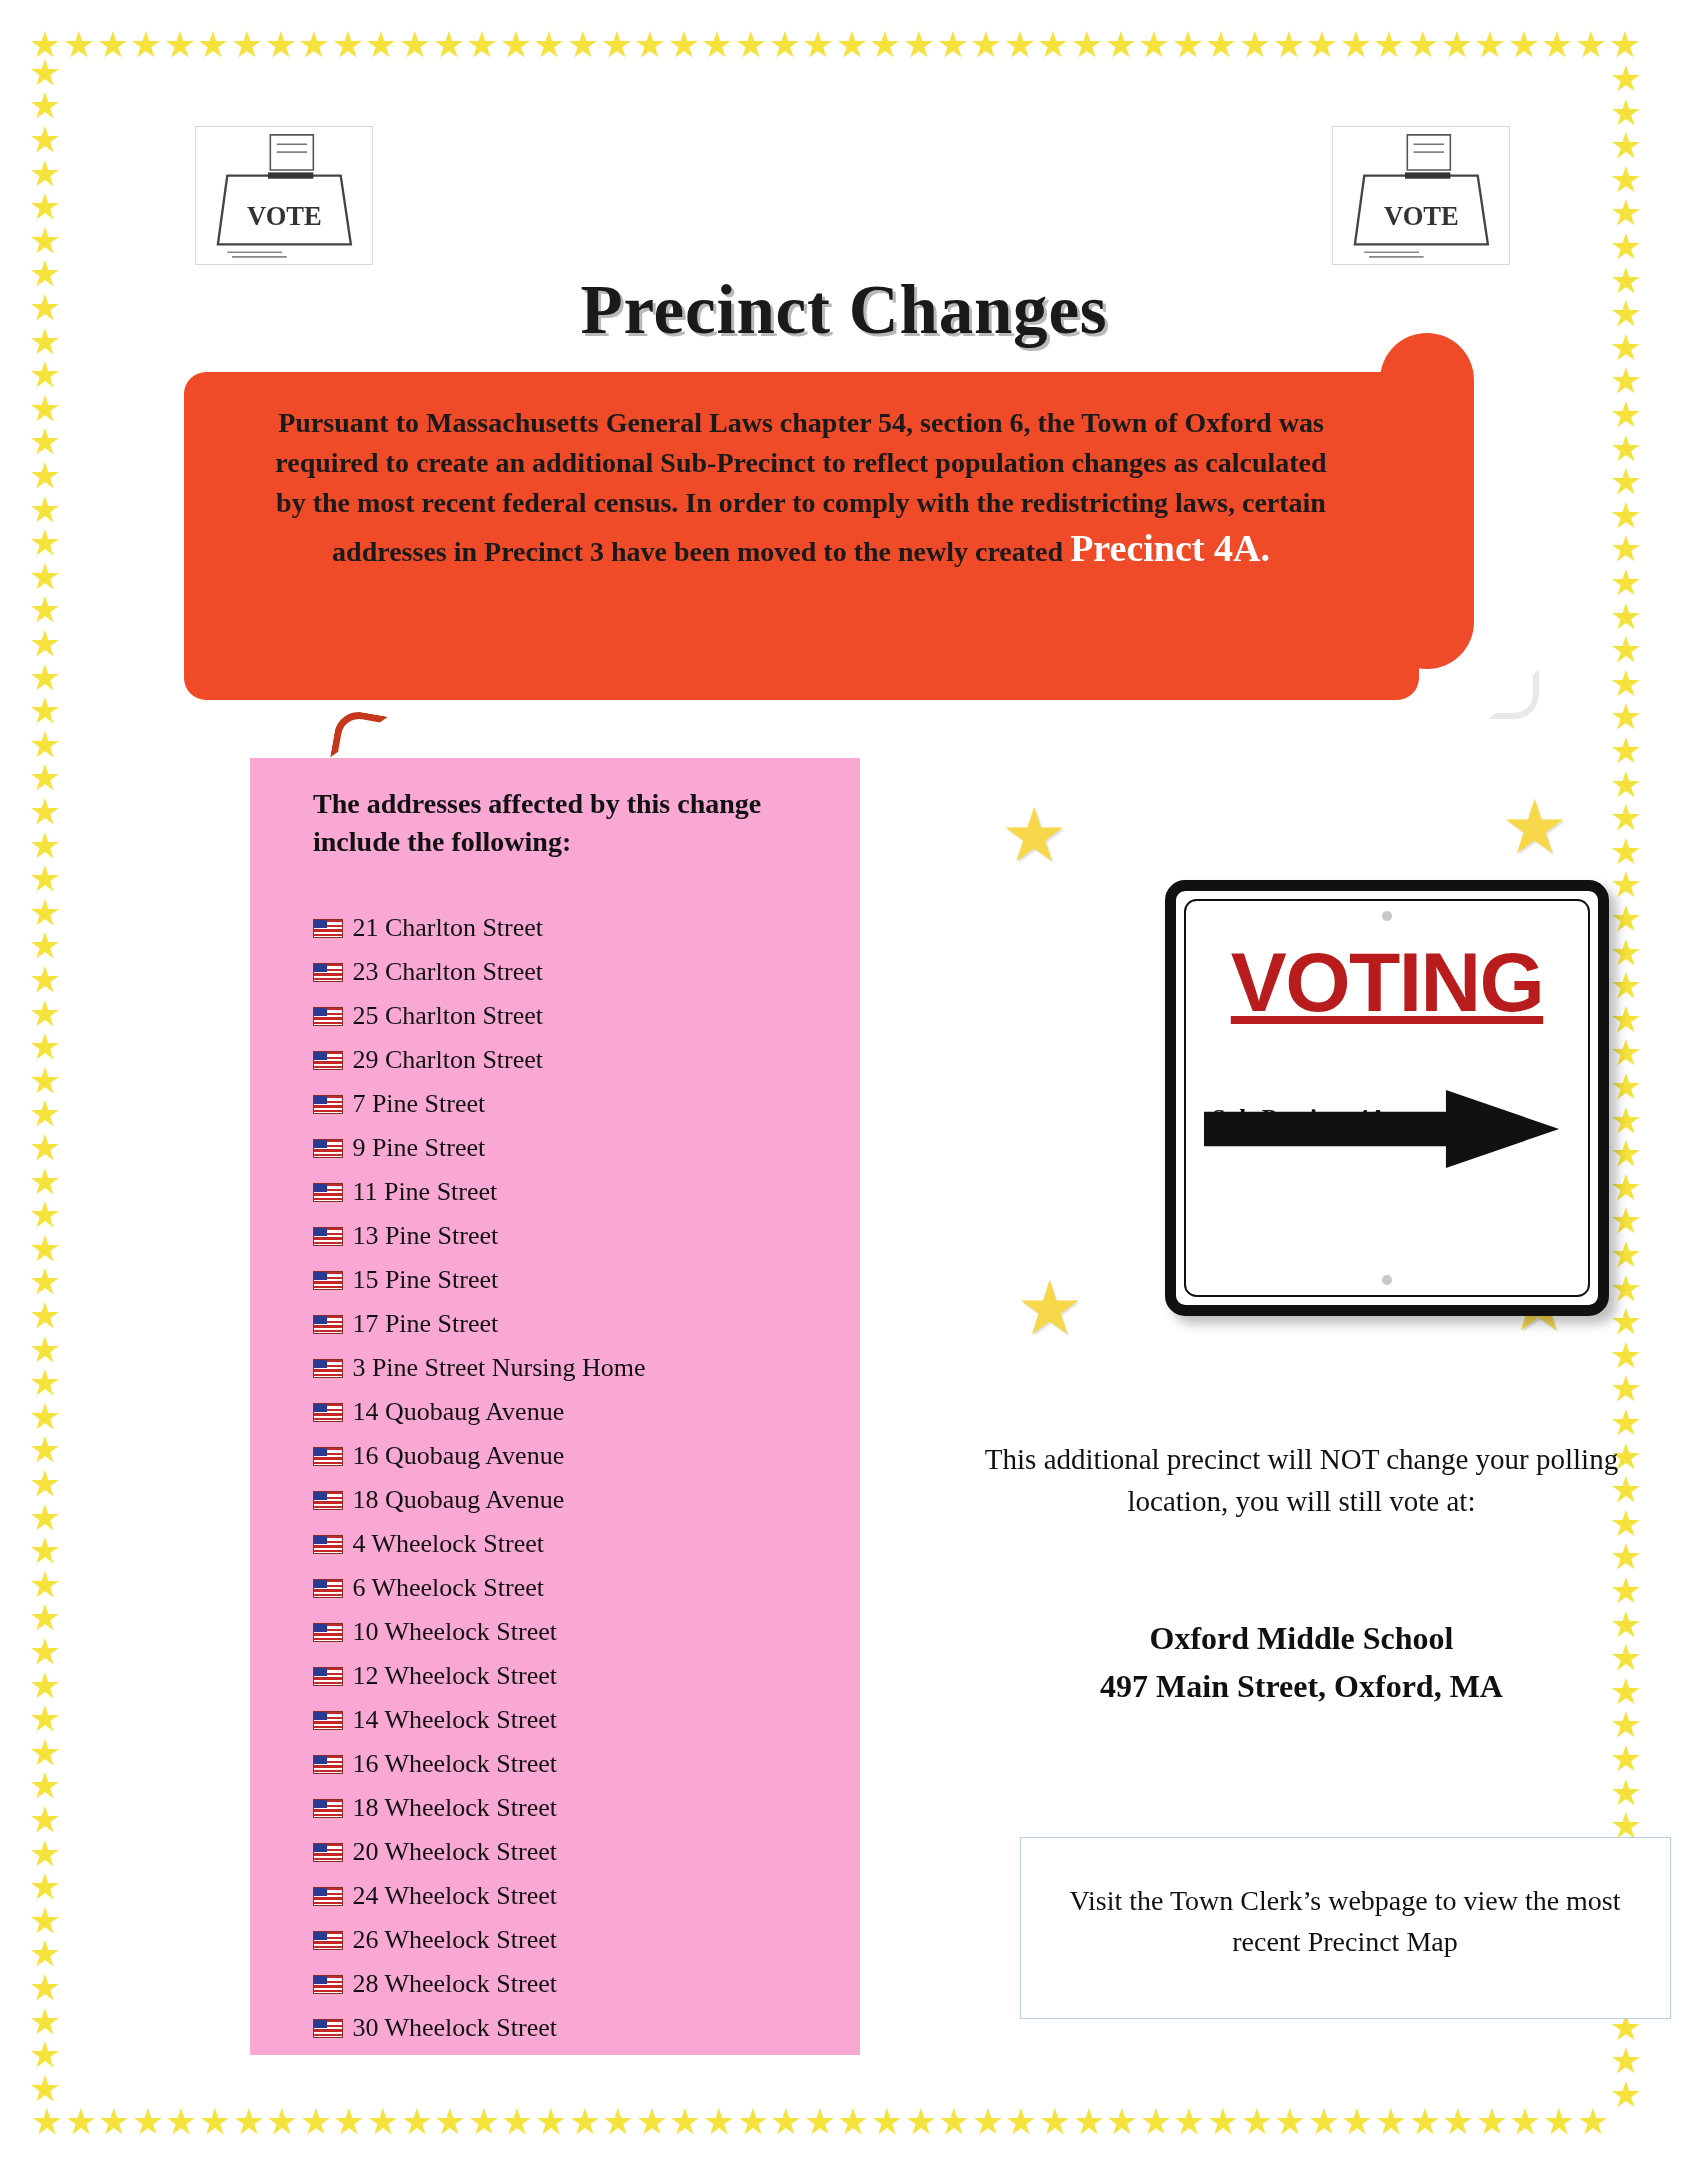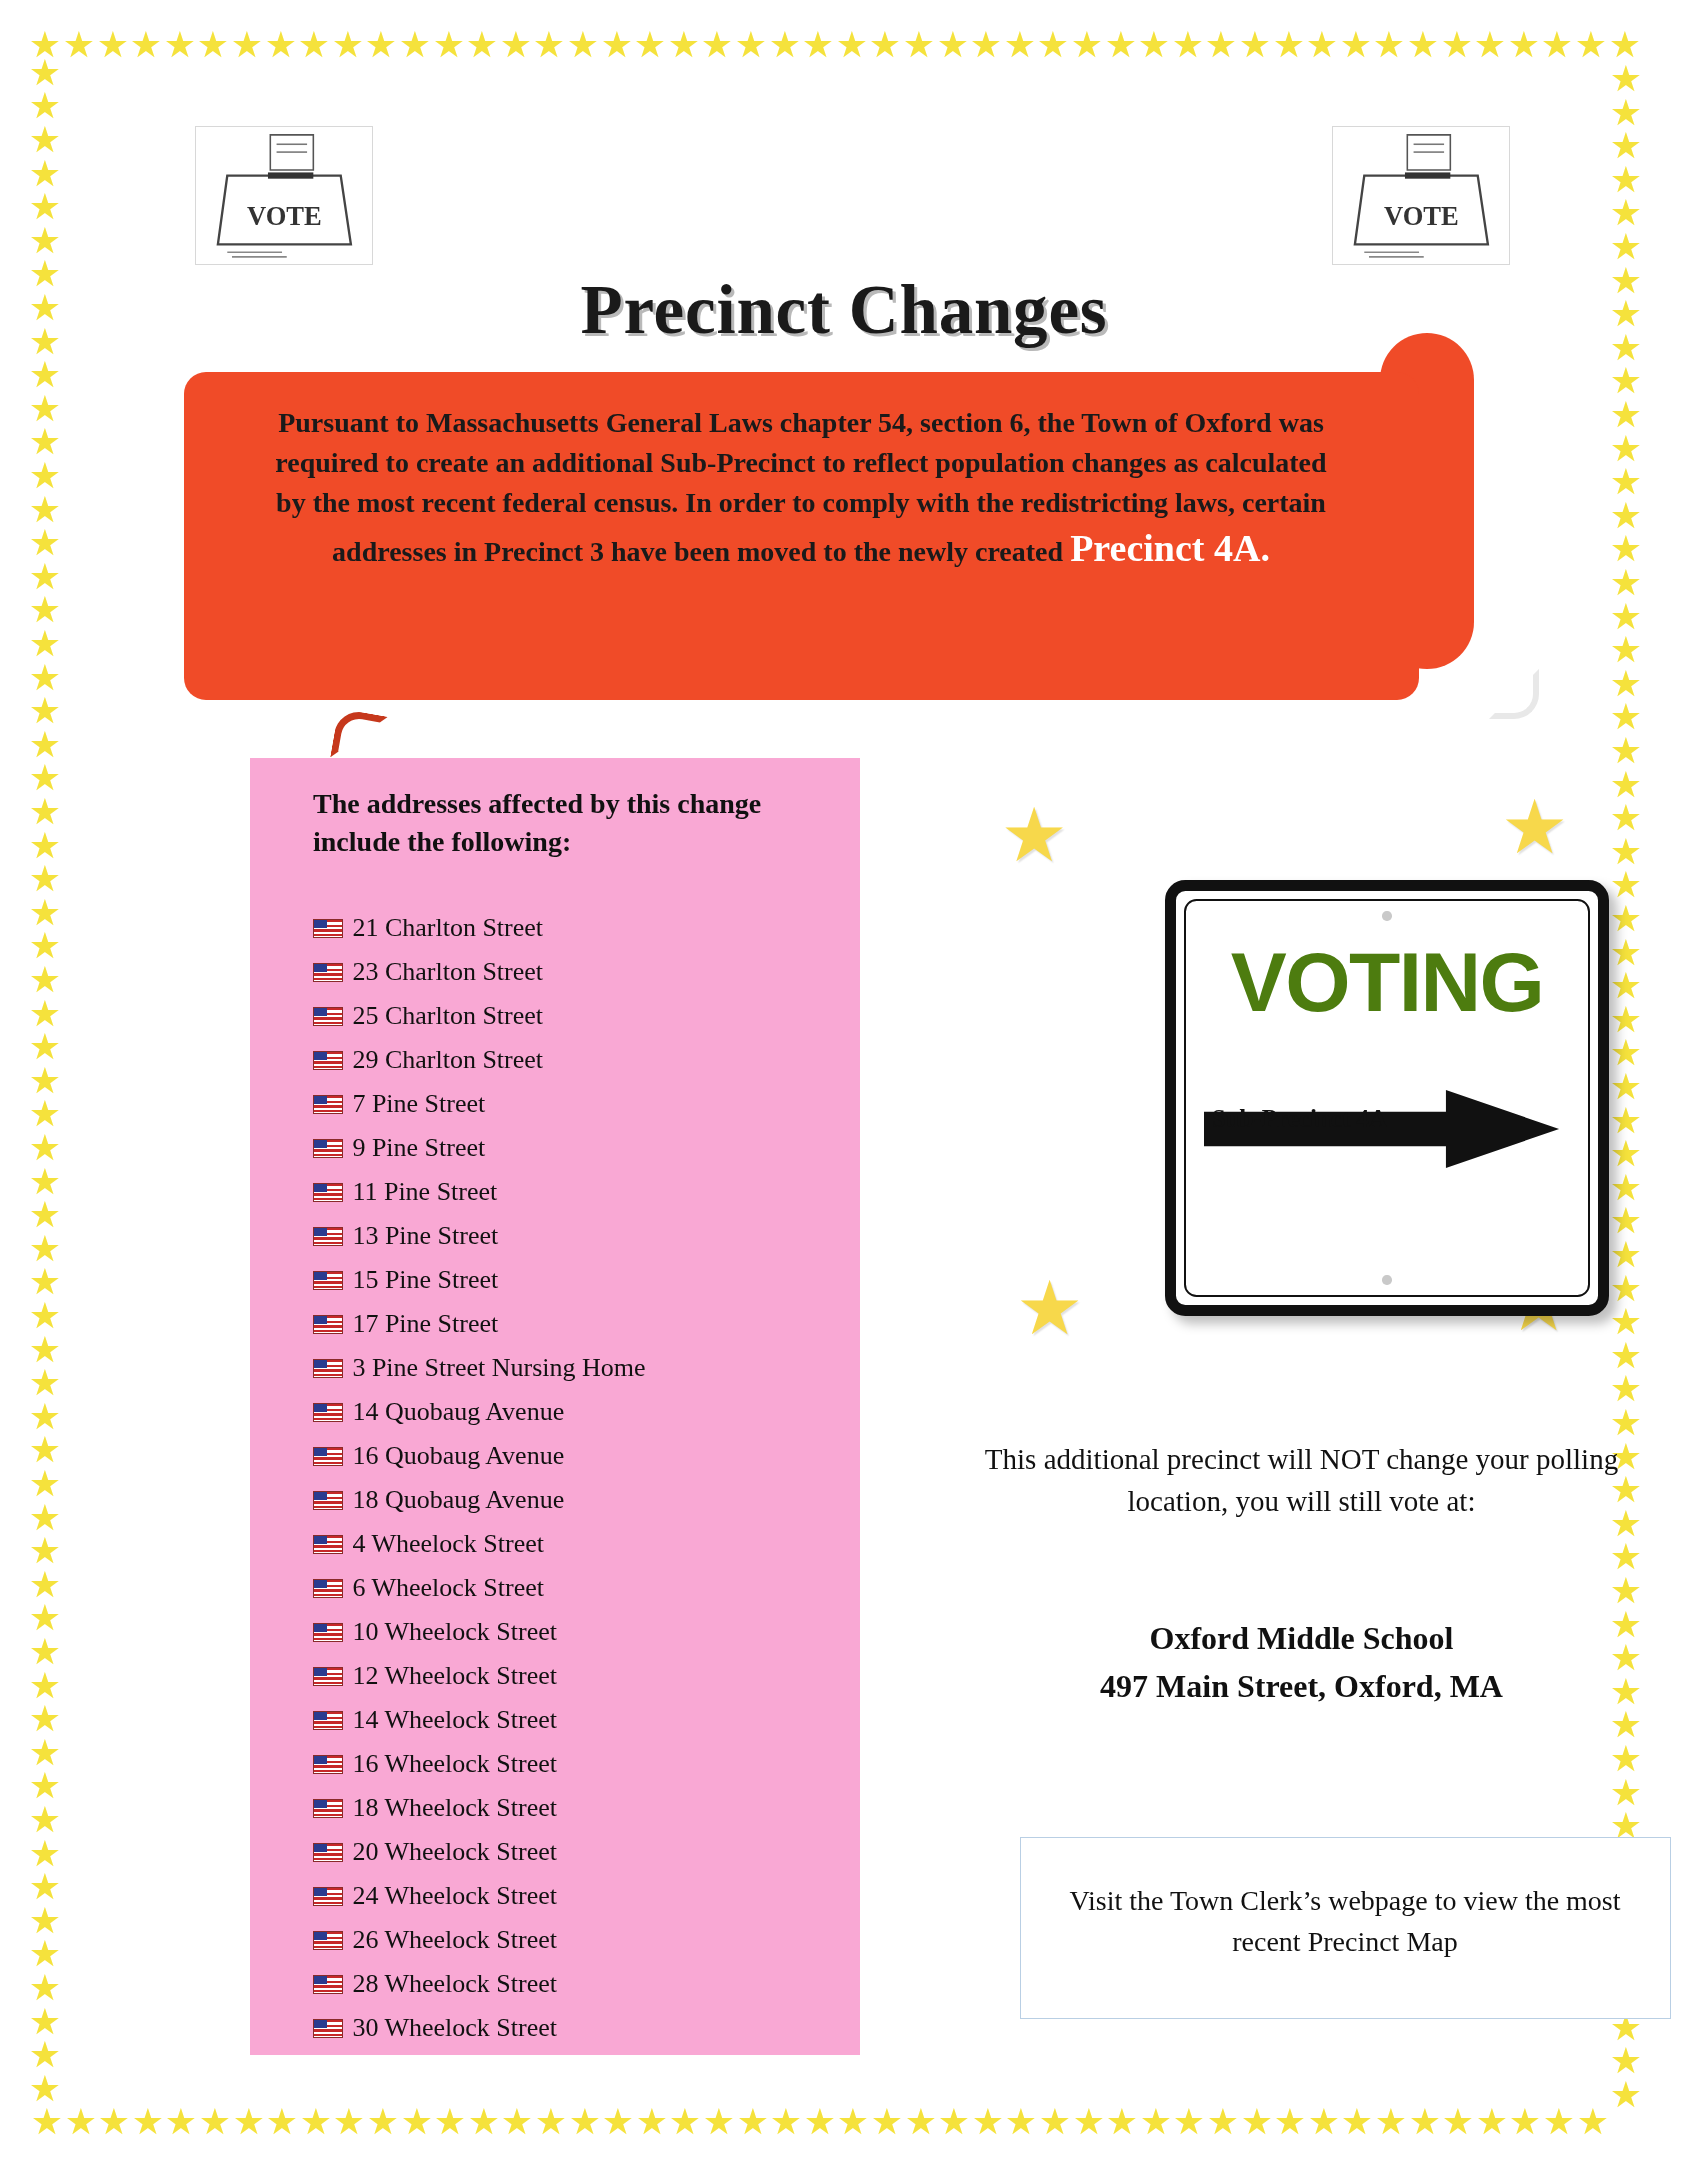--- a/index.html
+++ b/index.html
@@ -231,21 +231,22 @@
   .sign-word {
     position: absolute;
     left: 0;
     top: 43px;
     width: 100%;
     text-align: center;
     font-family: "Liberation Sans", sans-serif;
     font-size: 84px;
     font-weight: bold;
     letter-spacing: -1.6px;
-    color: #4d7c0f;
+    color: #b91c1c;
+    text-decoration: underline;
   }
   .sign-arrow-wrap {
     position: absolute;
     left: 28px;
     top: 191px;
     width: 359px;
     height: 94px;
   }
   .sign-arrow-label {
     position: absolute;

